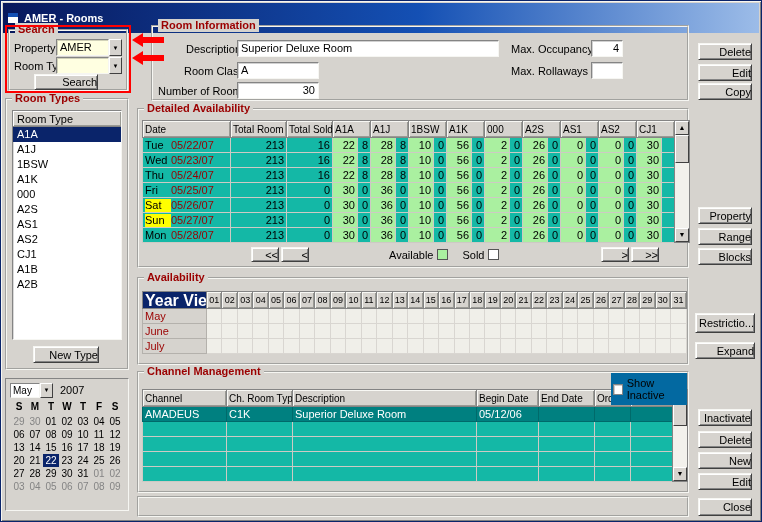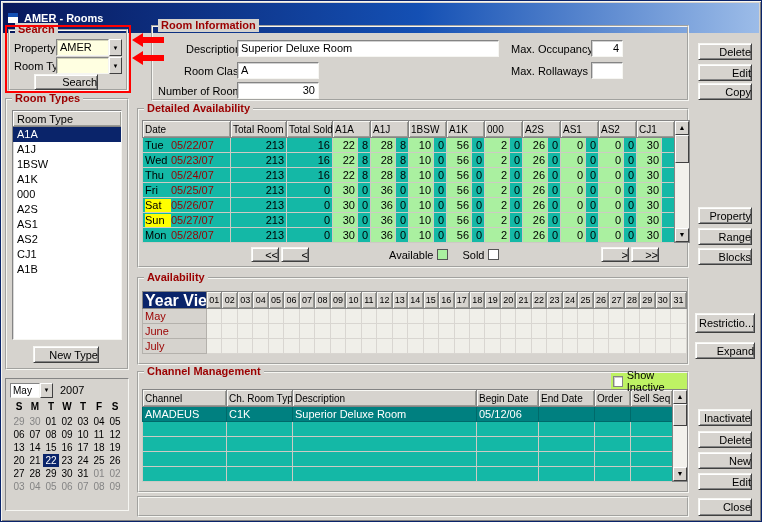--- a/index.html
+++ b/index.html
@@ -95,21 +95,21 @@
     display:flex; flex-direction:column; }
   .sbtn { height:14px; background:#d6d3ce; border:1px solid; border-color:#fff #404040 #404040 #fff;
     font-size:7px; line-height:12px; text-align:center; flex:0 0 auto; }
   .sbtn.down { margin-top:auto; }
   .sthumb { height:28px; background:#d6d3ce; border:1px solid; border-color:#fff #404040 #404040 #fff; flex:0 0 auto; }
 
   .legendbar { position:absolute; display:flex; align-items:center; gap:4px; height:15px; }
   .swatch { width:11px; height:11px; background:#fff; border:1px solid #555; display:inline-block; }
   .swatch.green { background:var(--available-green); }
 
-  .checkline { position:absolute; display:flex; align-items:center; gap:4px; height:14px; background:#bef264; padding:8px 2px; z-index:5; }
+  .checkline { position:absolute; display:flex; align-items:center; gap:4px; height:14px; background:#0369a1; padding:16px 2px; z-index:5; }
   .checkbox { width:11px; height:11px; background:#fff; border:1px solid #848484;
     box-shadow: inset 1px 1px 0 rgba(0,0,0,.2); display:inline-block; }
 
   .bottom-panel { position:absolute; border:2px groove #f6f6f2; }
 </style>
 </head>
 <body>
 
 <div class="window">
 
@@ -154,20 +154,21 @@
           <div class="list-item sel">A1A</div>
           <div class="list-item">A1J</div>
           <div class="list-item">1BSW</div>
           <div class="list-item">A1K</div>
           <div class="list-item">000</div>
           <div class="list-item">A2S</div>
           <div class="list-item">AS1</div>
           <div class="list-item">AS2</div>
           <div class="list-item">CJ1</div>
           <div class="list-item">A1B</div>
+          <div class="list-item">A2B</div>
         </div>
     </div>
     <button class="btn" style="left:26px;top:246px;width:66px;height:17px">New Type</button>
   </div>
 
   <div class="calendar">
     <div class="cal-top">
       <div class="month-combo">
         <span class="month-text">May</span>
         <span class="combo-btn" style="height:15px">

